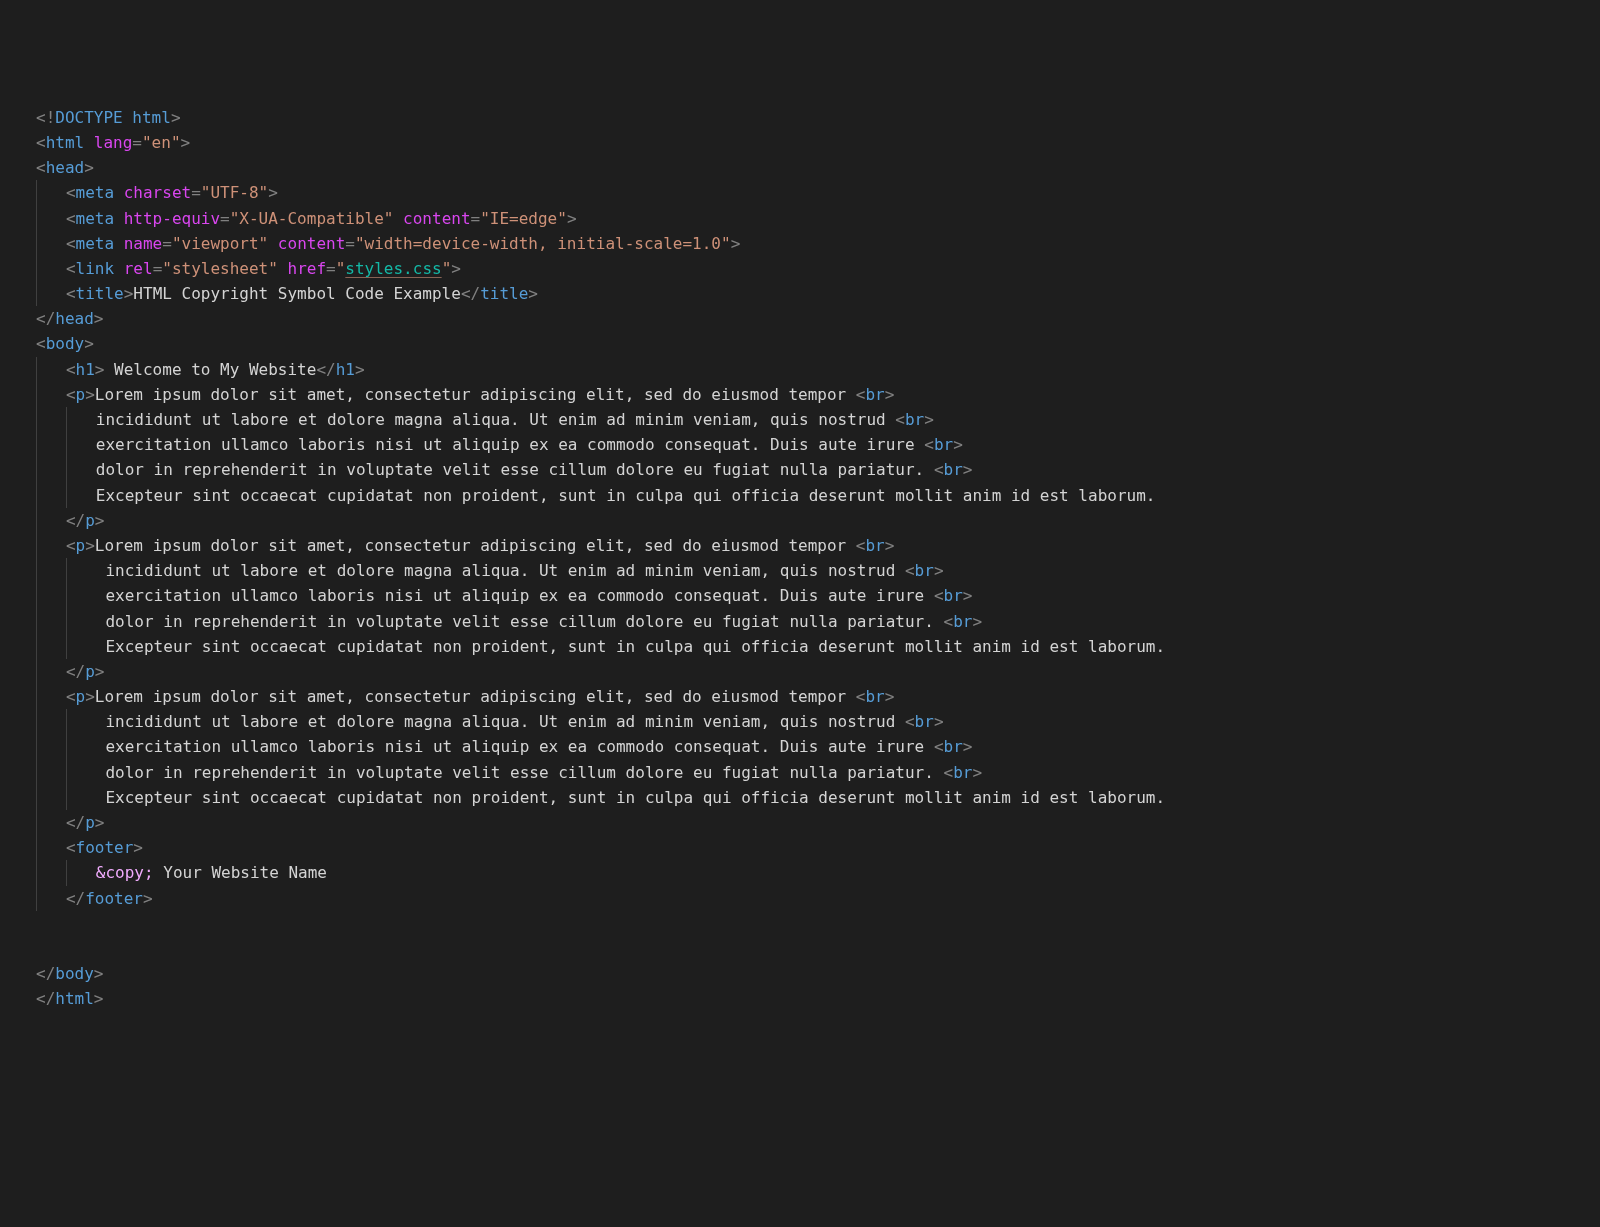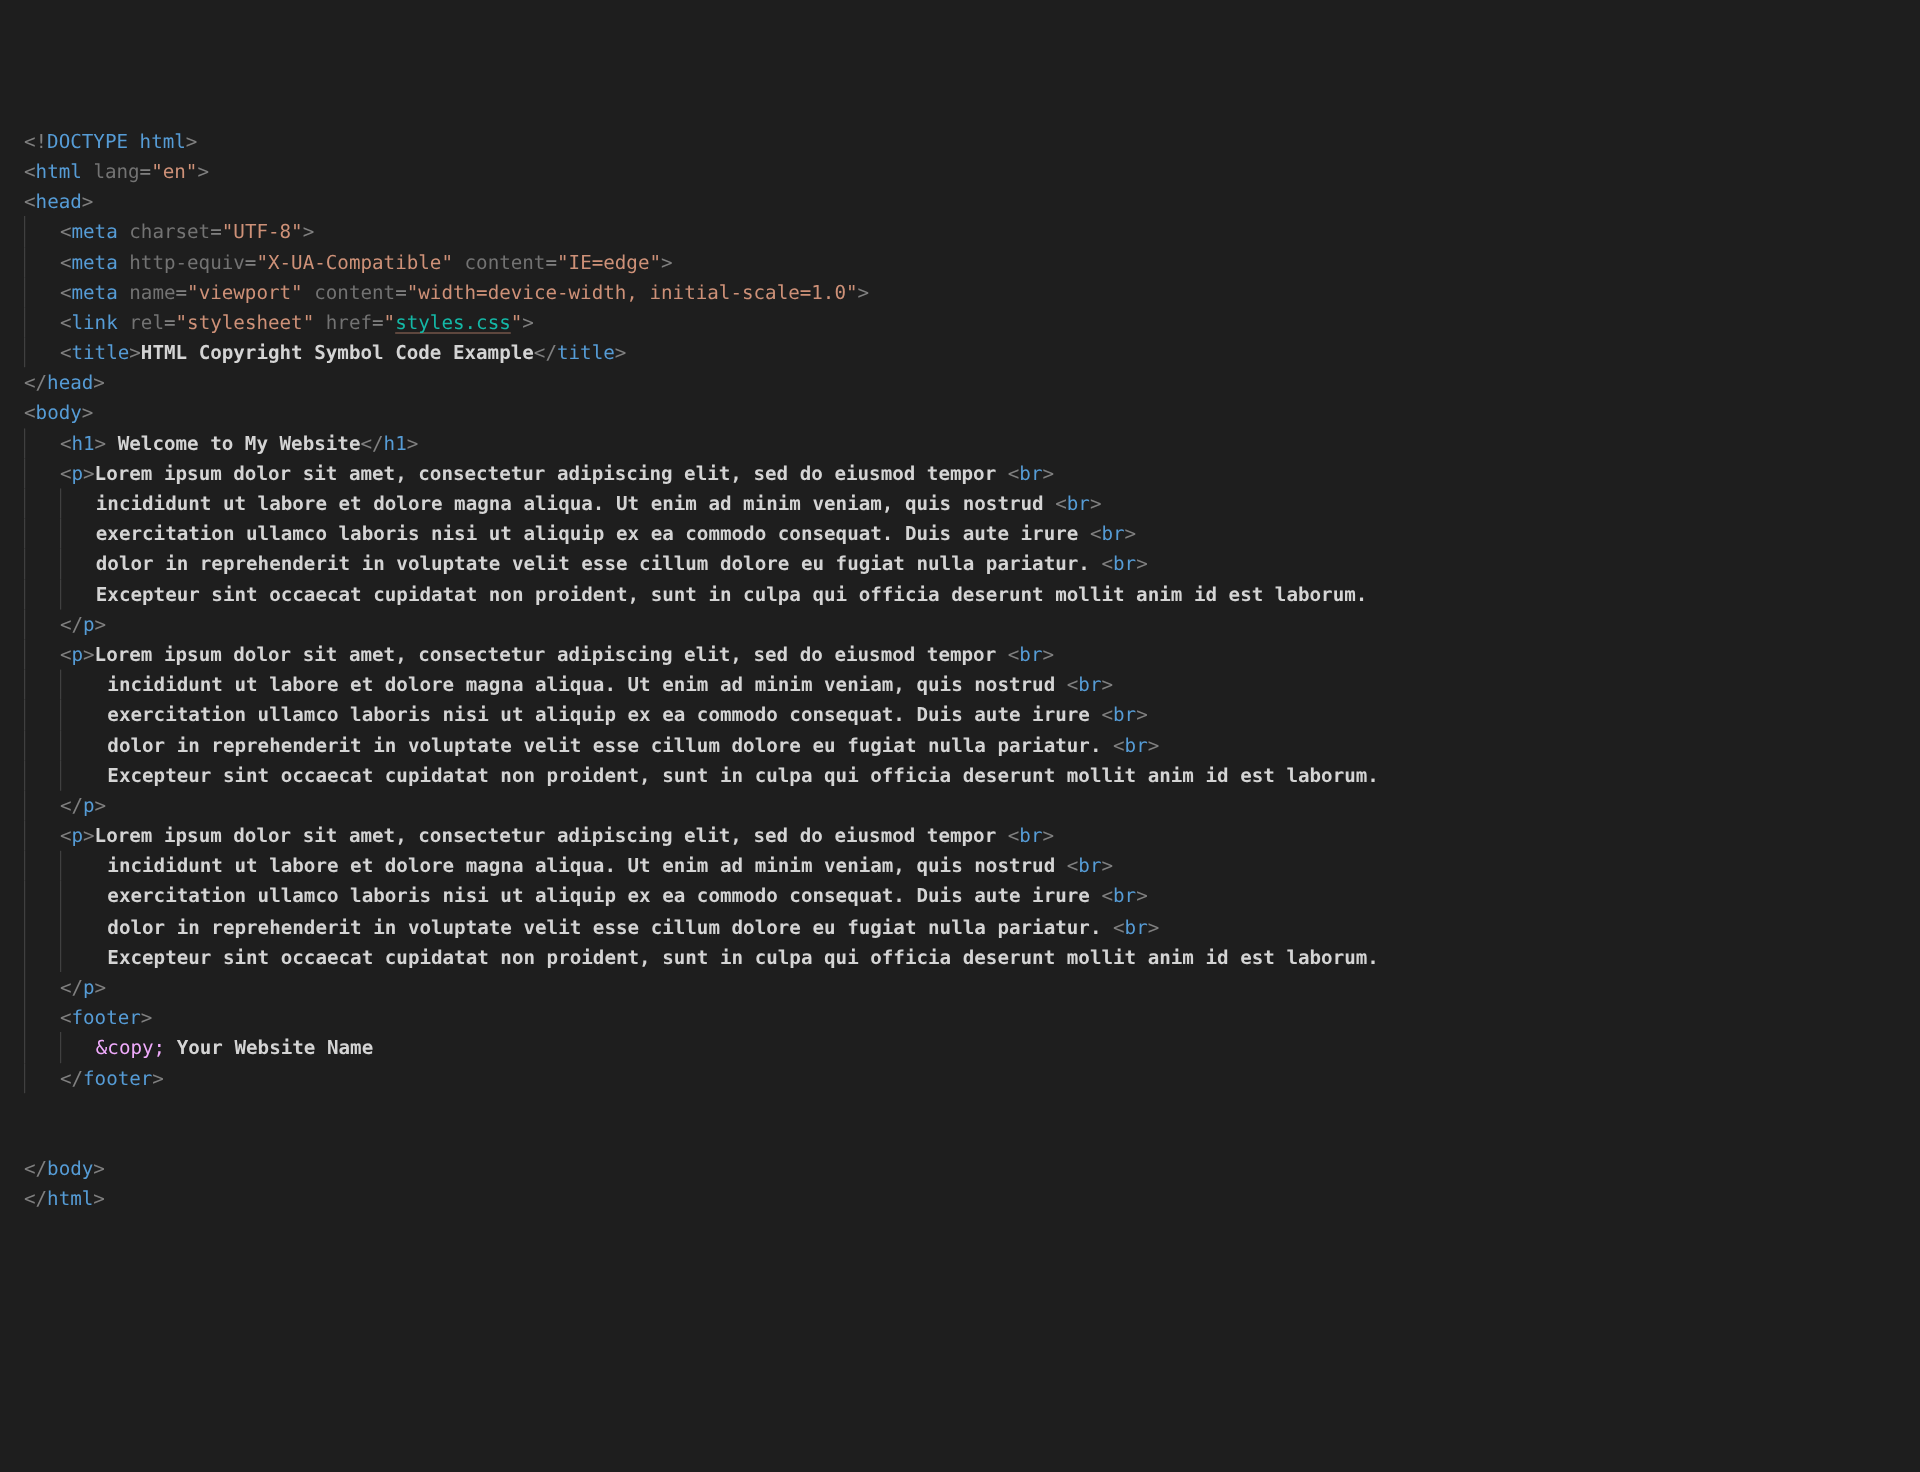--- a/index.html
+++ b/index.html
@@ -8,31 +8,32 @@
     background: #1e1e1e;
     font-family: "Menlo", "Monaco", "Consolas", monospace;
     font-size: 16px;
     line-height: 1.575;
     color: #d4d4d4;
     white-space: pre;
     overflow-x: auto;
   }
   .editor {
     padding: 4px 0 20px 20px;
+    margin-left: 16px;
   }
   .line {
     display: block;
     min-height: 1.575em;
   }
   .punct { color: #808080; }
   .doctype { color: #569cd6; }
   .tag { color: #569cd6; }
-  .attr-name { color: #737373; }
+  .attr-name { color: #d946ef; }
   .attr-val { color: #ce9178; }
-  .text { color: #d4d4d4; font-weight: bold; }
+  .text { color: #d4d4d4; }
   .entity { color: #f0abfc; }
   .link-underline {
     color: #14b8a6;
     text-decoration: underline;
     text-decoration-color: rgba(206,145,120,0.6);
     text-decoration-thickness: 1px;
     text-underline-offset: 3px;
   }
   .guide {
     display: inline-block;

